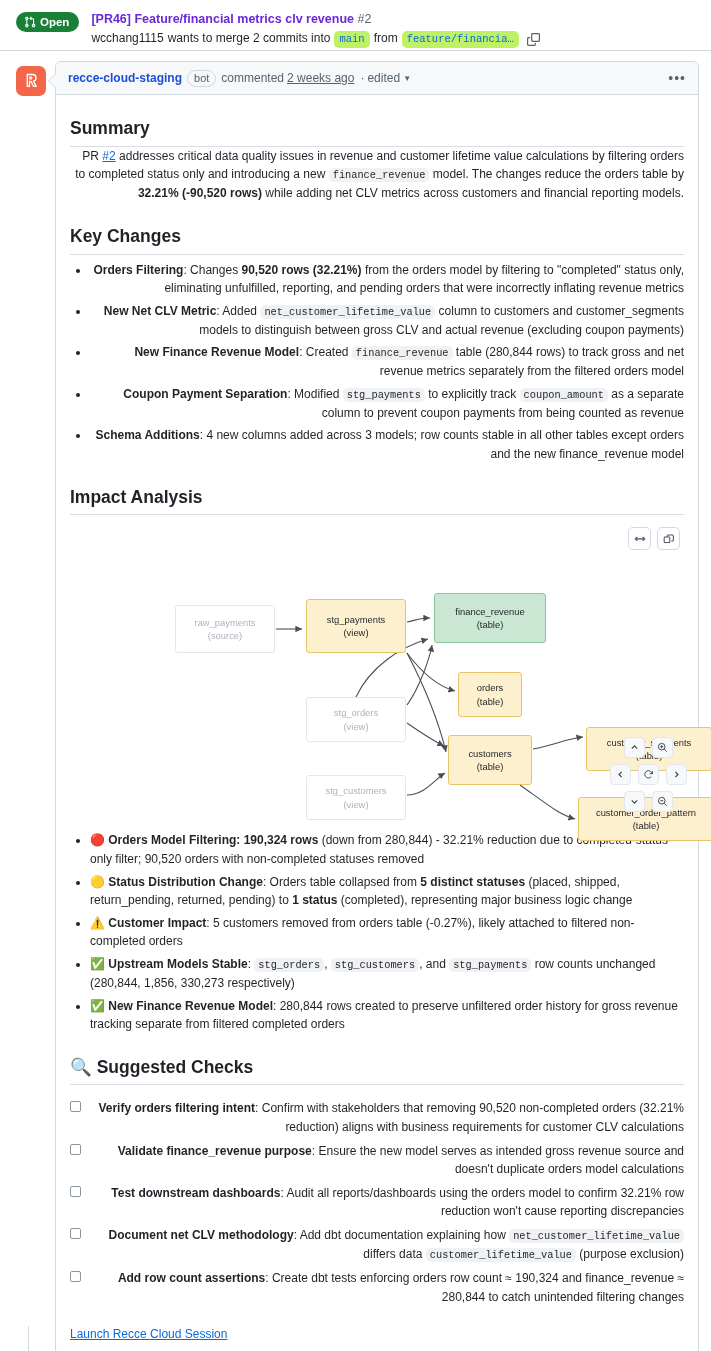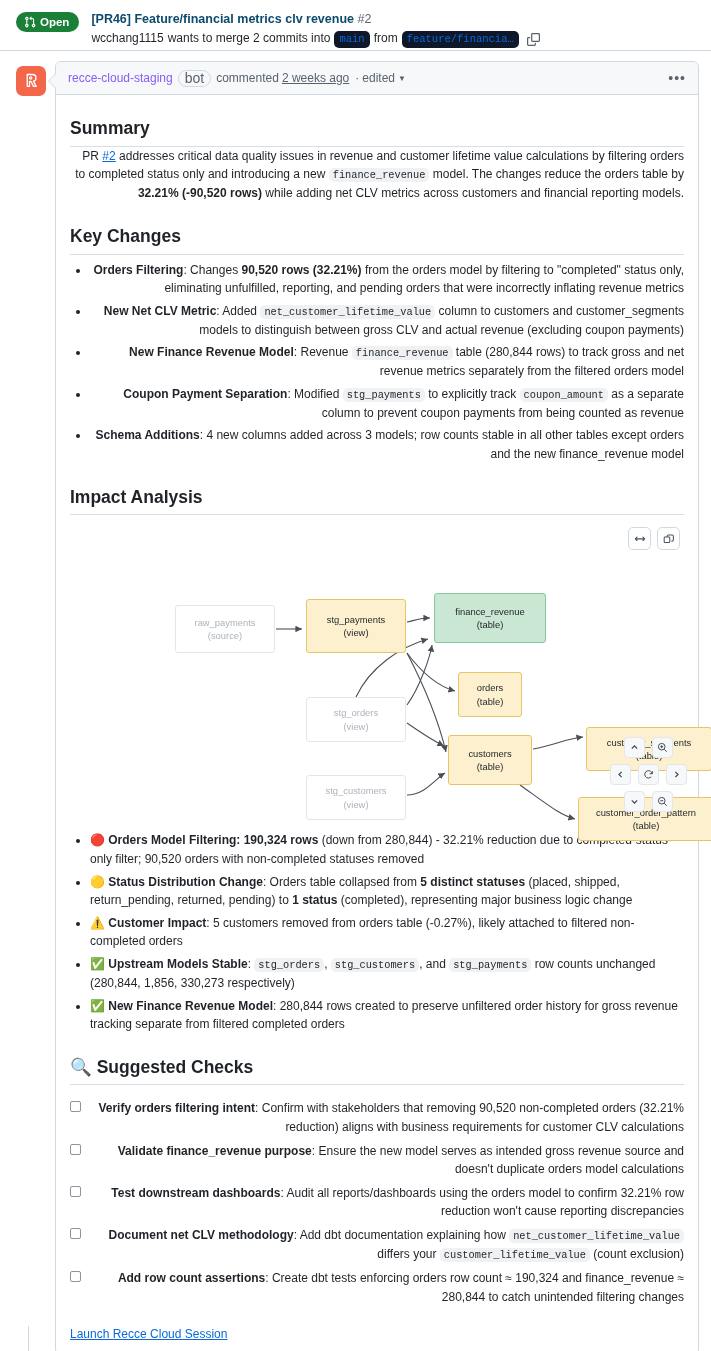--- a/index.html
+++ b/index.html
@@ -23,26 +23,26 @@
     background: #1a7f37; color: #fff;
     border-radius: 999px;
     font-size: 11.5px; font-weight: 600;
     padding: 4px 10px 4px 8px;
     white-space: nowrap;
     margin-top: 2px;
   }
   .state-badge svg { display: block; }
   .pr-header-text { margin-left: 12px; line-height: 1.45; }
   .pr-title-line { font-size: 12.5px; }
-  .pr-title-strong { font-weight: 700; color: #0c4a6e; }
+  .pr-title-strong { font-weight: 700; color: #6d28d9; }
   .pr-title-num { color: #59636e; font-weight: 400; }
   .pr-sub { font-size: 12px; color: #1f2328; margin-top: 2px; display: flex; align-items: center; gap: 4px; flex-wrap: wrap;}
   .pr-sub .uname { font-weight: 400; }
   .branch-chip {
-    background: #0f172a; color: #0969da;
+    background: #bef264; color: #0969da;
     border-radius: 5px; padding: 1px 5px;
     font-family: "Liberation Mono", monospace; font-size: 10.5px;
   }
   .copy-btn {
     display: inline-flex; align-items: center; justify-content: center;
     width: 18px; height: 18px; color: #59636e; cursor: pointer;
     margin-left: 2px;
   }
 
   
@@ -73,24 +73,24 @@
     border-right: 8px solid #f6f8fa;
   }
   .comment-head {
     display: flex; align-items: center;
     background: #f6f8fa;
     border-bottom: 1px solid #d1d9e0;
     border-radius: 5px 5px 0 0;
     padding: 7px 12px; font-size: 12px; color: #59636e;
     height: 33px;
   }
-  .comment-head .author { font-weight: 400; color: #8b5cf6; margin-right: 5px; text-align: center; }
+  .comment-head .author { font-weight: 700; color: #1d4ed8; margin-right: 5px; text-align: center; }
   .bot-tag {
     border: 1px solid #d1d9e0; border-radius: 999px;
-    font-size: 14px; padding: 0px 6px; color: #59636e;
+    font-size: 11px; padding: 0px 6px; color: #59636e;
     margin-right: 5px; line-height: 15px;
   }
   .comment-head .ts { text-decoration: underline; margin: 0 3px; }
   .dot-sep { margin: 0 3px; }
   .caret { margin-left: 3px; font-size: 8px; }
   .kebab { margin-left: auto; letter-spacing: 1px; font-size: 14px; color: #59636e; cursor: pointer; line-height: 8px;}
 
   .comment-body { padding: 14px 14px 10px 14px; font-size: 12px; line-height: 1.55; }
 
   h2.section {
@@ -216,21 +216,21 @@
       <h2 class="section">Summary</h2>
       <p class="para after-rule">
         <span>PR </span><a class="lnk u" href="#">#2</a><span> addresses critical data quality issues in revenue and customer lifetime value calculations by filtering orders to completed status only and introducing a new </span><code class="cd">finance_revenue</code><span> model. The changes reduce the orders table by </span><b>32.21% (-90,520 rows)</b><span> while adding net CLV metrics across customers and financial reporting models.</span>
       </p>
 
       
       <h2 class="section" style="margin-top:22px;">Key Changes</h2>
       <ul class="bullets after-rule" id="key-changes-list">
           <li><b>Orders Filtering</b><span>: Changes </span><b>90,520 rows (32.21%)</b><span> from the orders model by filtering to "completed" status only, eliminating unfulfilled, reporting, and pending orders that were incorrectly inflating revenue metrics</span></li>
           <li><b>New Net CLV Metric</b><span>: Added </span><code class="cd">net_customer_lifetime_value</code><span> column to customers and customer_segments models to distinguish between gross CLV and actual revenue (excluding coupon payments)</span></li>
-          <li><b>New Finance Revenue Model</b><span>: Revenue </span><code class="cd">finance_revenue</code><span> table (280,844 rows) to track gross and net revenue metrics separately from the filtered orders model</span></li>
+          <li><b>New Finance Revenue Model</b><span>: Created </span><code class="cd">finance_revenue</code><span> table (280,844 rows) to track gross and net revenue metrics separately from the filtered orders model</span></li>
           <li><b>Coupon Payment Separation</b><span>: Modified </span><code class="cd">stg_payments</code><span> to explicitly track </span><code class="cd">coupon_amount</code><span> as a separate column to prevent coupon payments from being counted as revenue</span></li>
           <li><b>Schema Additions</b><span>: 4 new columns added across 3 models; row counts stable in all other tables except orders and the new finance_revenue model</span></li>
         </ul>
 
       
       <h2 class="section" style="margin-top:22px;">Impact Analysis</h2>
 
       <div class="diagram">
         <div class="diag-toolbar">
           <div class="tool-btn">
@@ -368,21 +368,21 @@
           <div class="check-item">
             <span class="chk"></span>
             <div class="check-text"><b>Validate finance_revenue purpose</b><span>: Ensure the new model serves as intended gross revenue source and doesn't duplicate orders model calculations</span></div>
           </div>
           <div class="check-item">
             <span class="chk"></span>
             <div class="check-text"><b>Test downstream dashboards</b><span>: Audit all reports/dashboards using the orders model to confirm 32.21% row reduction won't cause reporting discrepancies</span></div>
           </div>
           <div class="check-item">
             <span class="chk"></span>
-            <div class="check-text"><b>Document net CLV methodology</b><span>: Add dbt documentation explaining how </span><code class="cd">net_customer_lifetime_value</code><span> differs your </span><code class="cd">customer_lifetime_value</code><span> (count exclusion)</span></div>
+            <div class="check-text"><b>Document net CLV methodology</b><span>: Add dbt documentation explaining how </span><code class="cd">net_customer_lifetime_value</code><span> differs data </span><code class="cd">customer_lifetime_value</code><span> (purpose exclusion)</span></div>
           </div>
           <div class="check-item">
             <span class="chk"></span>
             <div class="check-text"><b>Add row count assertions</b><span>: Create dbt tests enforcing orders row count ≈ 190,324 and finance_revenue ≈ 280,844 to catch unintended filtering changes</span></div>
           </div>
         </div>
 
       <a class="launch-link" href="#">Launch Recce Cloud Session</a>
 
       

